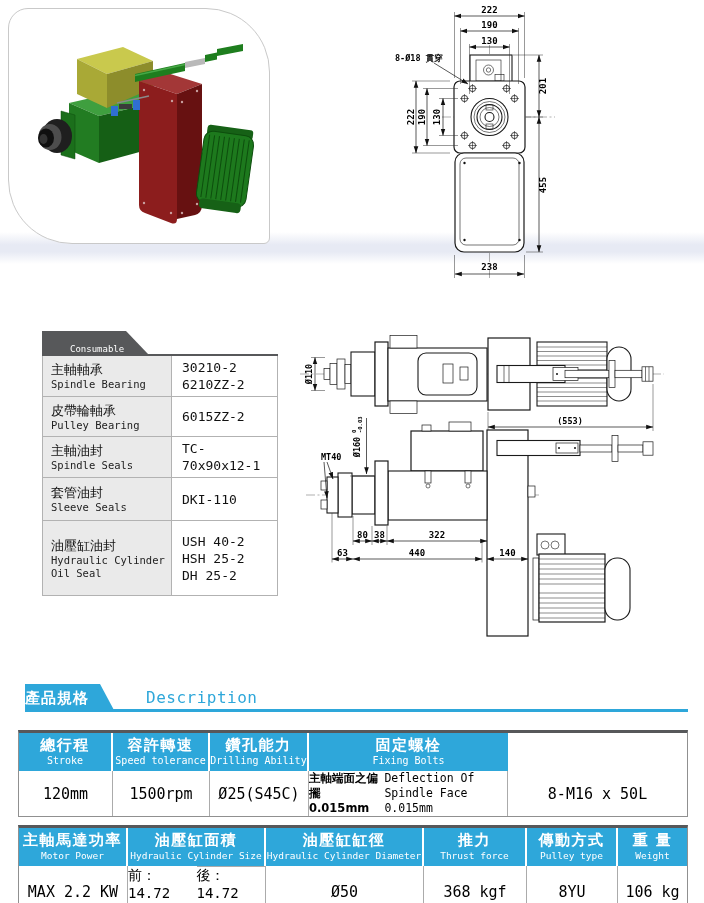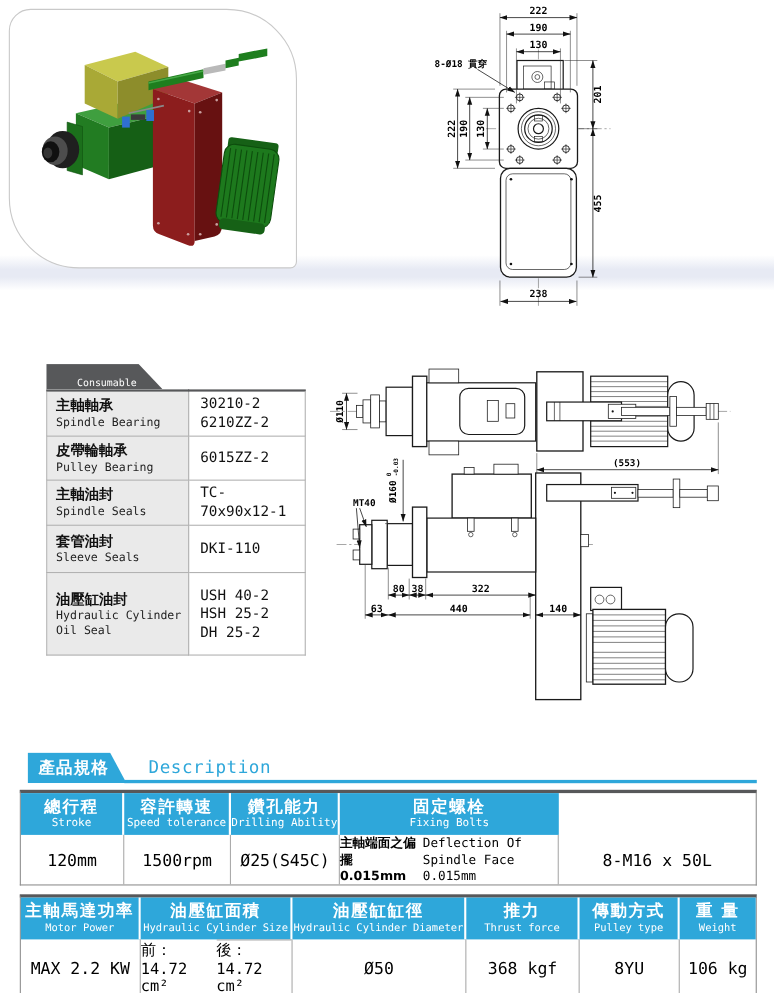--- a/index.html
+++ b/index.html
@@ -35,35 +35,35 @@
   .cons-tab { position:relative; width:106px; height:23px; background:#57585a; color:#fff;
               clip-path:polygon(0 0, 84px 0, 106px 100%, 0 100%); }
   .cons-tab .zh { position:absolute; left:7px; top:1px; font-size:14px; font-weight:bold; letter-spacing:1px;margin-top:29px; }
   .cons-tab .en { position:absolute; left:28px; bottom:0; font-size:9px;
                   font-family:"DejaVu Sans Mono","Liberation Mono",monospace; }
   .cons-table { width:236px; border-collapse:collapse; border:1px solid #8f8f8f; border-top:2px solid #57585a; }
   .cons-table td { border:1px solid #b2b2b2; vertical-align:middle; }
   td.cn { width:117px; background:#eaeaea; padding:3px 3px 3px 8px; }
   td.cv { padding:3px 3px 3px 10px; font-family:"DejaVu Sans Mono","Liberation Mono",monospace;
           font-size:13px; color:#111; line-height:17px; }
-  .cn .zh { font-size:13px; font-weight:bold; color:#111; line-height:17px; }
+  .cn .zh { font-size:13px; font-weight:normal; color:#111; line-height:17px; }
   .cn .en { font-size:10.5px; font-family:"DejaVu Sans Mono","Liberation Mono",monospace;
             color:#222; line-height:13px; white-space:pre-line; }
 
   
   .specs { position:absolute; left:18px; top:684px; width:670px; z-index:2; }
   .tabrow { position:relative; height:28px; }
   .spec-tab { position:absolute; left:7px; top:0; width:90px; height:28px; background:#2ea7da; color:#fff;
               clip-path:polygon(0 0, 75px 0, 90px 100%, 0 100%); font-size:15px; font-weight:bold;
-              line-height:28px; padding-left:10px; letter-spacing:1px; box-sizing:border-box; }
-  .spec-desc { position:absolute; left:117px; top:4px; color:#2ea7da; font-size:16px;
+              line-height:28px; letter-spacing:1px; box-sizing:border-box; }
+  .spec-desc { position:absolute; left:128px; top:4px; color:#2ea7da; font-size:16px;
                font-family:"DejaVu Sans Mono","Liberation Mono",monospace; letter-spacing:0.5px; }
   .underline { position:absolute; left:95px; right:0; bottom:0; height:3px; background:#2ea7da; }
 
-  .spec-table { margin-top:6px; border:1px solid #909090; border-top:3px solid #57585a; background:#fff; box-sizing:border-box; }
+  .spec-table { margin-top:18px; border:1px solid #909090; border-top:3px solid #57585a; background:#fff; box-sizing:border-box; }
   .t2 { margin-top:8px; }
   .sh, .sb { display:grid; }
   .t1 .sh, .t1 .sb { grid-template-columns:94px 97px 99px 199px 1fr; }
   .t2 .sh, .t2 .sb { grid-template-columns:109px 138px 158px 103px 91px 1fr;border-radius:16px; }
   .hc { background:#2ea7da; color:#fff; text-align:center; height:38px; padding-top:3px;
         box-sizing:border-box; border-right:2px solid #fff; }
   .sh .hc:last-child { border-right:none; }
   .hc .zh { display:block; font-size:15px; font-weight:bold; line-height:19px; letter-spacing:1.5px; }
   .hc .en { display:block; font-size:10px; line-height:12px; font-family:"DejaVu Sans Mono","Liberation Mono",monospace; }
   .t2 .hc .en { font-size:9.5px; }

